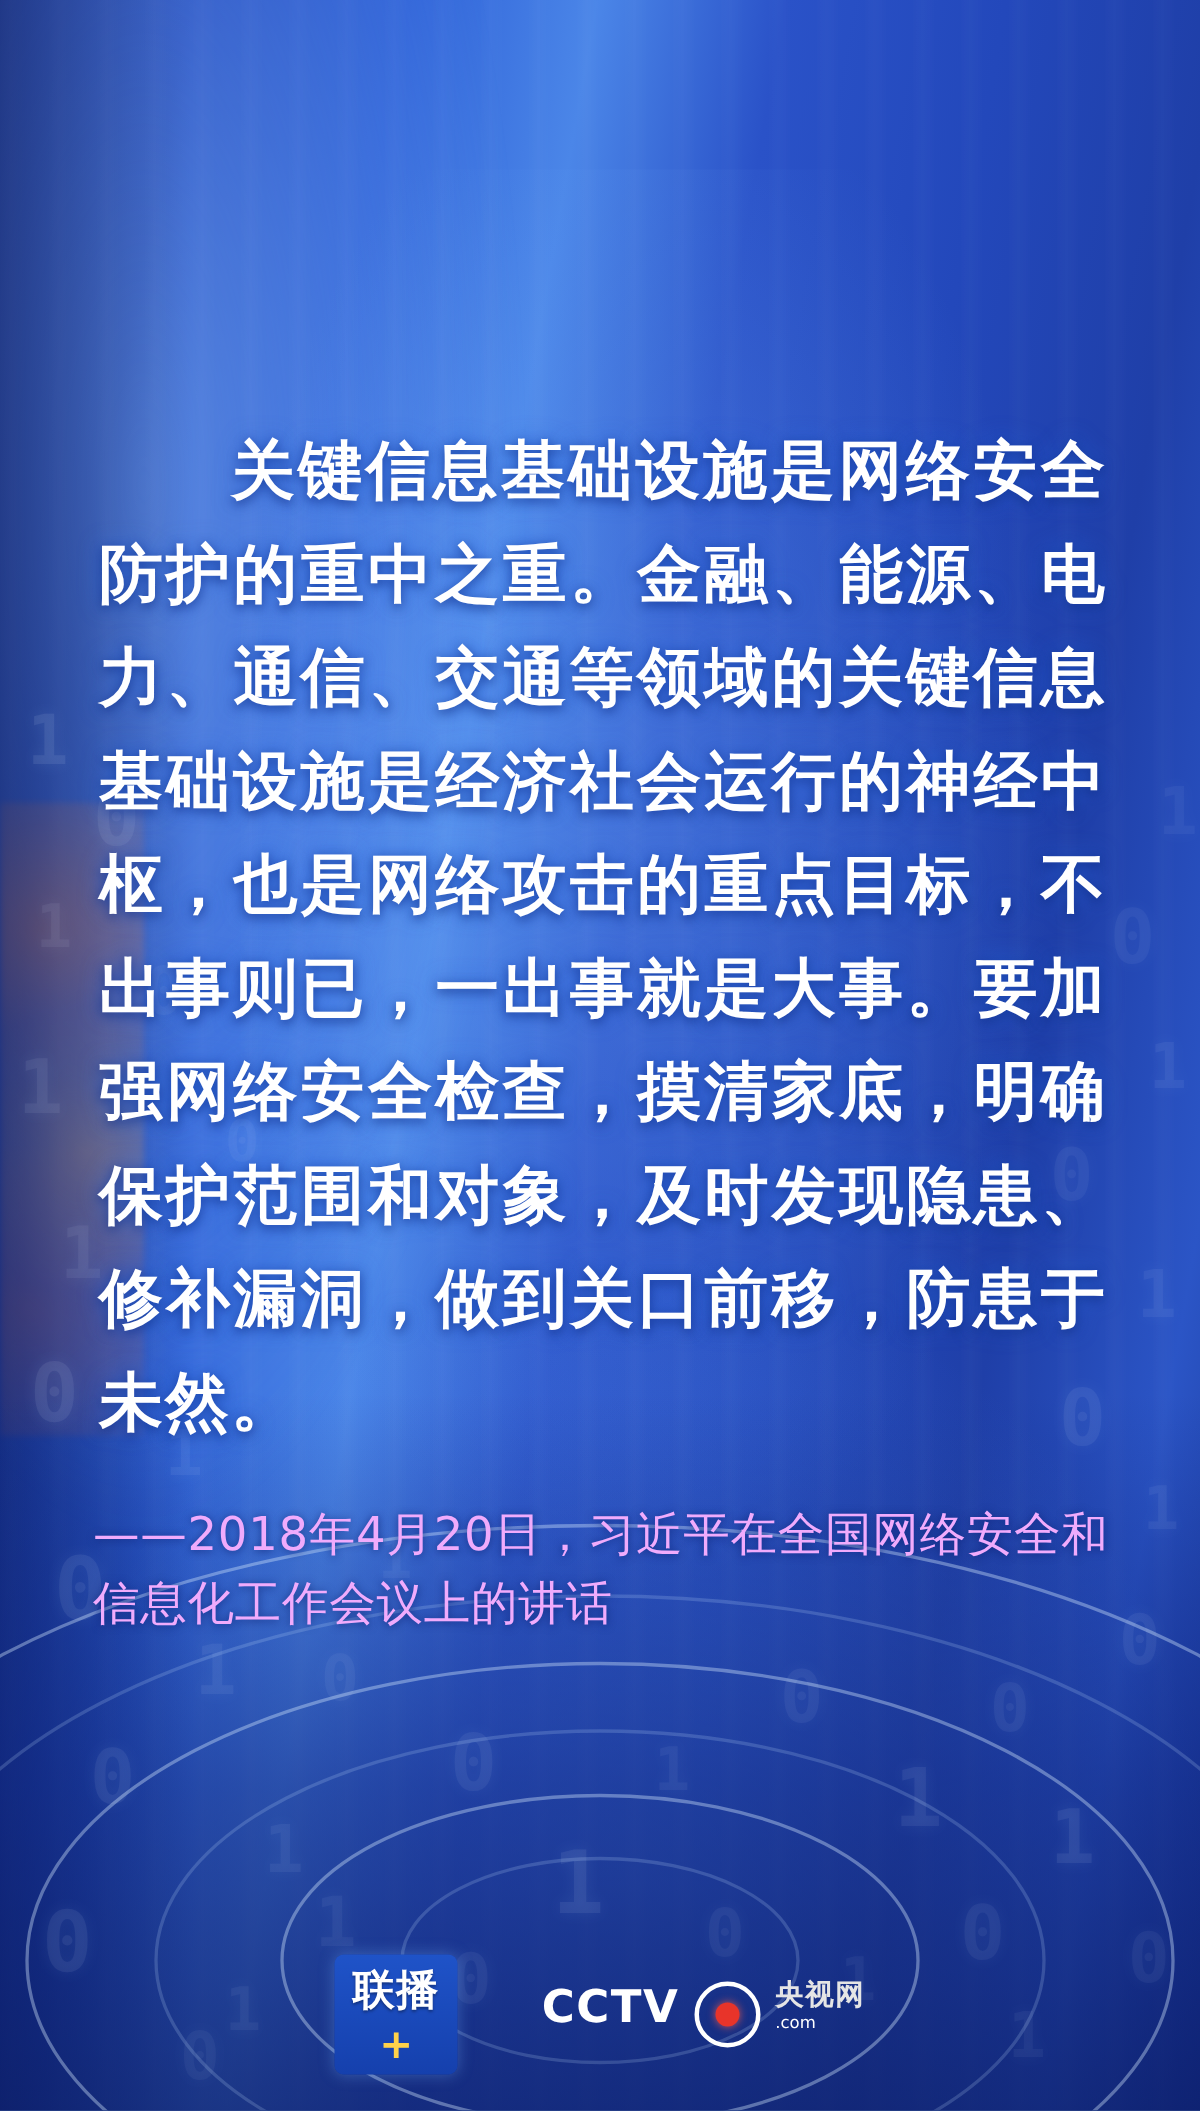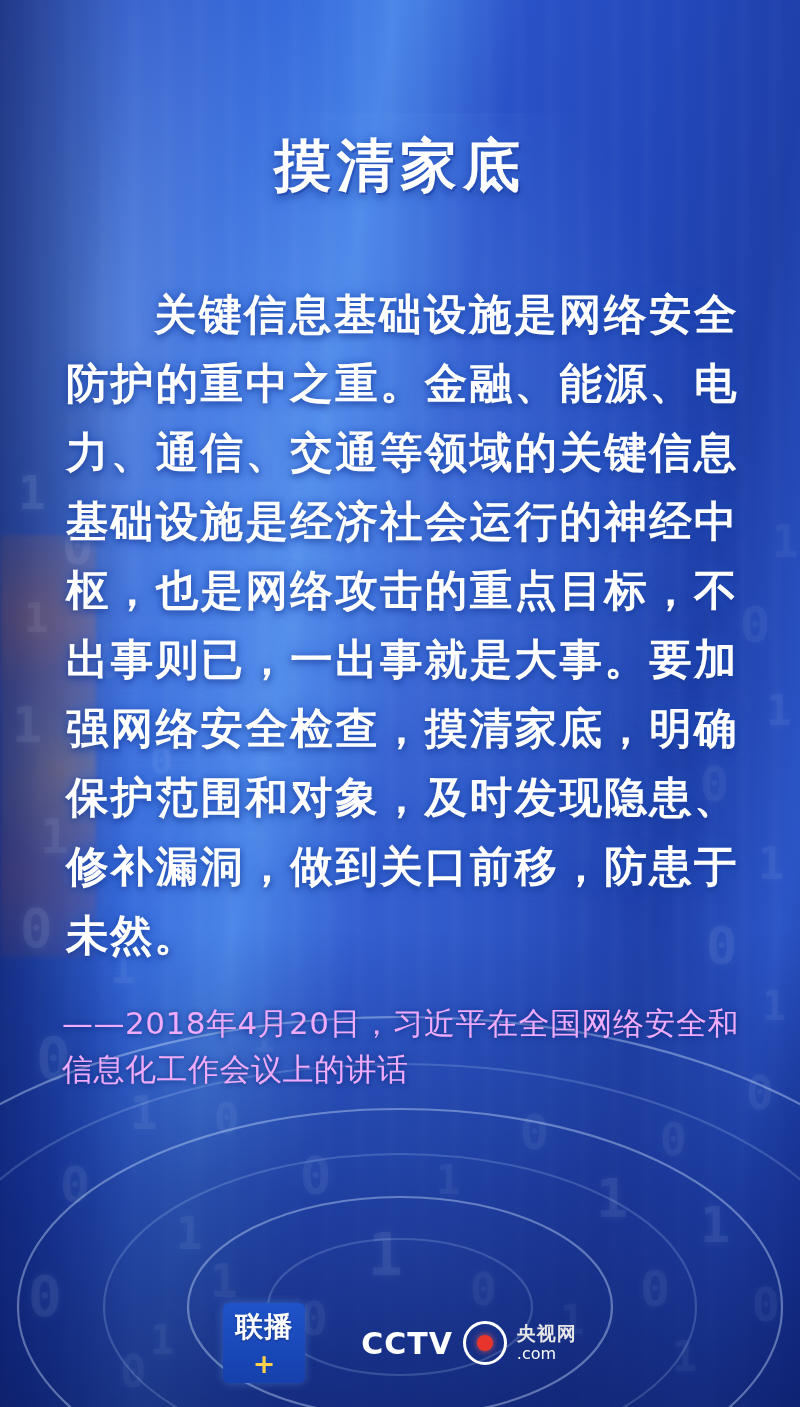--- a/index.html
+++ b/index.html
@@ -227,21 +227,21 @@
   .logo-lianbo .plus {
     color: #ffd24a;
     font-size: 27px;
     font-weight: 700;
     line-height: 1;
     font-family: "DejaVu Sans", "Liberation Sans", sans-serif;
   }
 
   .logo-cctv {
     display: flex;
-    align-items: center;
+    align-items: flex-start;
     gap: 10px;
   }
   .logo-cctv .cctv-word {
     color: #ffffff;
     font-size: 30px;
     font-weight: 700;
     letter-spacing: 1px;
     font-family: "DejaVu Sans", "Liberation Sans", sans-serif;
   }
   .cctv-mark {
@@ -274,21 +274,21 @@
   }
   .cctv-right .cn {
     color: #e5e5e5;
     font-size: 19px;
     font-weight: 700;
     letter-spacing: 1px;
     font-family: "DejaVu Sans", "Liberation Sans", sans-serif;
   }
   .cctv-right .dotcom {
     color: #ffffff;
-    font-size: 16px;
+    font-size: 11px;
     font-weight: 400;
     margin-top: 3px;
     font-family: "DejaVu Sans", "Liberation Sans", sans-serif;
   }
 </style>
 </head>
 <body>
 
 <div class="poster">
 
@@ -348,21 +348,20 @@
     <ellipse cx="590" cy="330" rx="560" ry="290"></ellipse>
     <ellipse cx="590" cy="330" rx="470" ry="243" class="faint"></ellipse>
     <ellipse cx="590" cy="330" rx="382" ry="198"></ellipse>
     <ellipse cx="590" cy="330" rx="296" ry="153" class="faint"></ellipse>
     <ellipse cx="590" cy="330" rx="212" ry="110"></ellipse>
     <ellipse cx="590" cy="330" rx="132" ry="68" class="faint"></ellipse>
   </svg>
 
   <div class="content">
 
-    <div class="headline">摸清家底</div>
 
     <div class="body-text">关键信息基础设施是网络安全防护的重中之重。金融、能源、电力、通信、交通等领域的关键信息基础设施是经济社会运行的神经中枢，也是网络攻击的重点目标，不出事则已，一出事就是大事。要加强网络安全检查，摸清家底，明确保护范围和对象，及时发现隐患、修补漏洞，做到关口前移，防患于未然。</div>
 
     <div class="attribution">——2018年4月20日，习近平在全国网络安全和信息化工作会议上的讲话</div>
 
     <div class="footer">
 
       <div class="logo-lianbo">
         <span class="cn">联播</span>
         <span class="plus">+</span>

